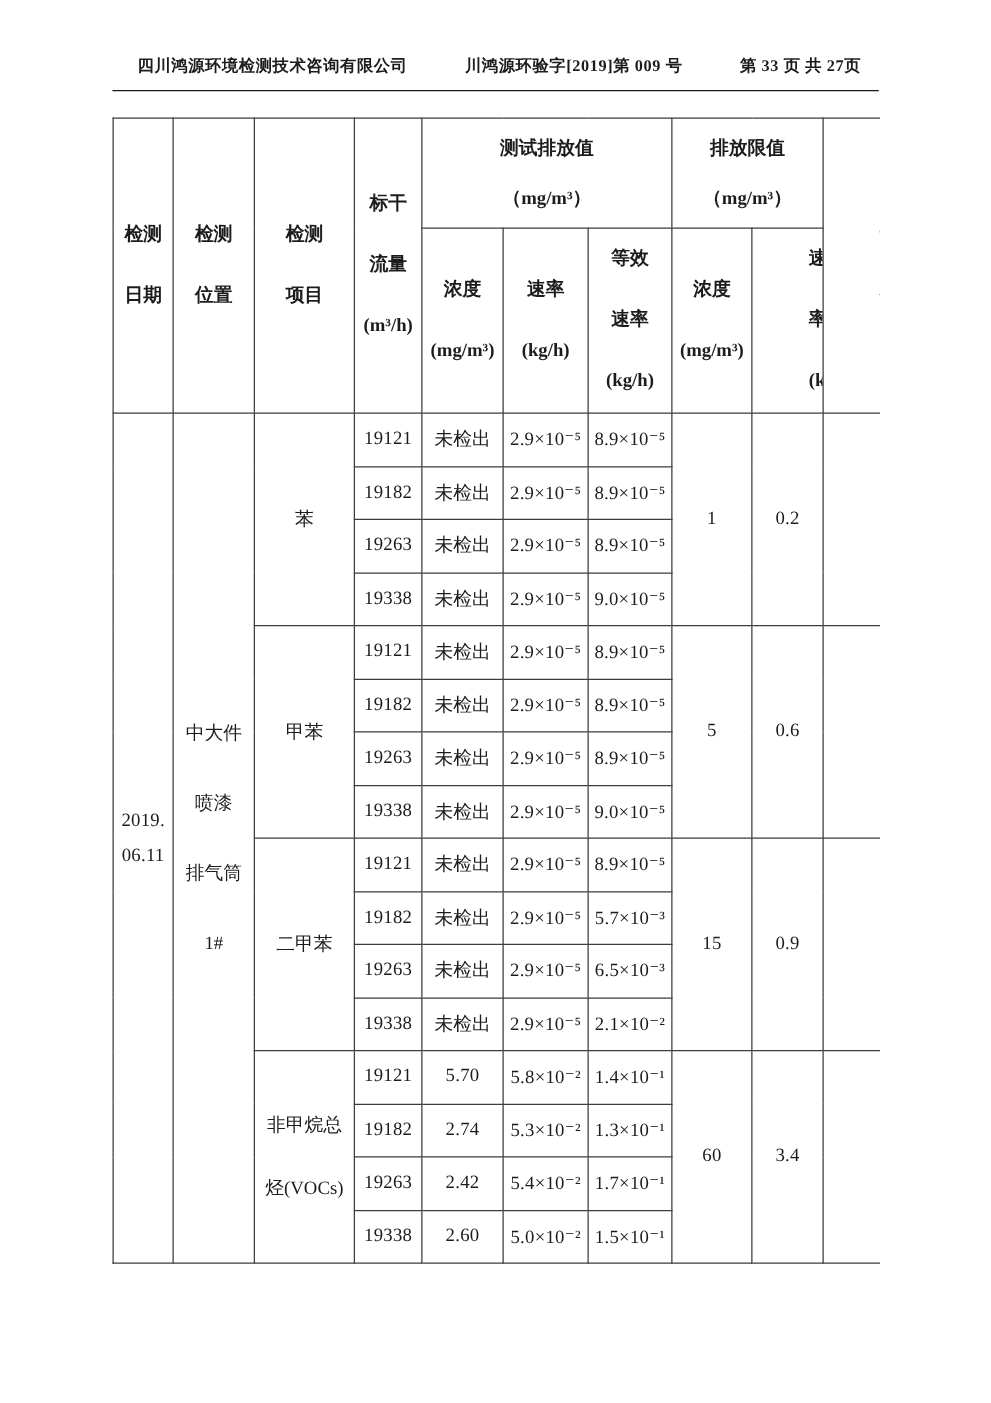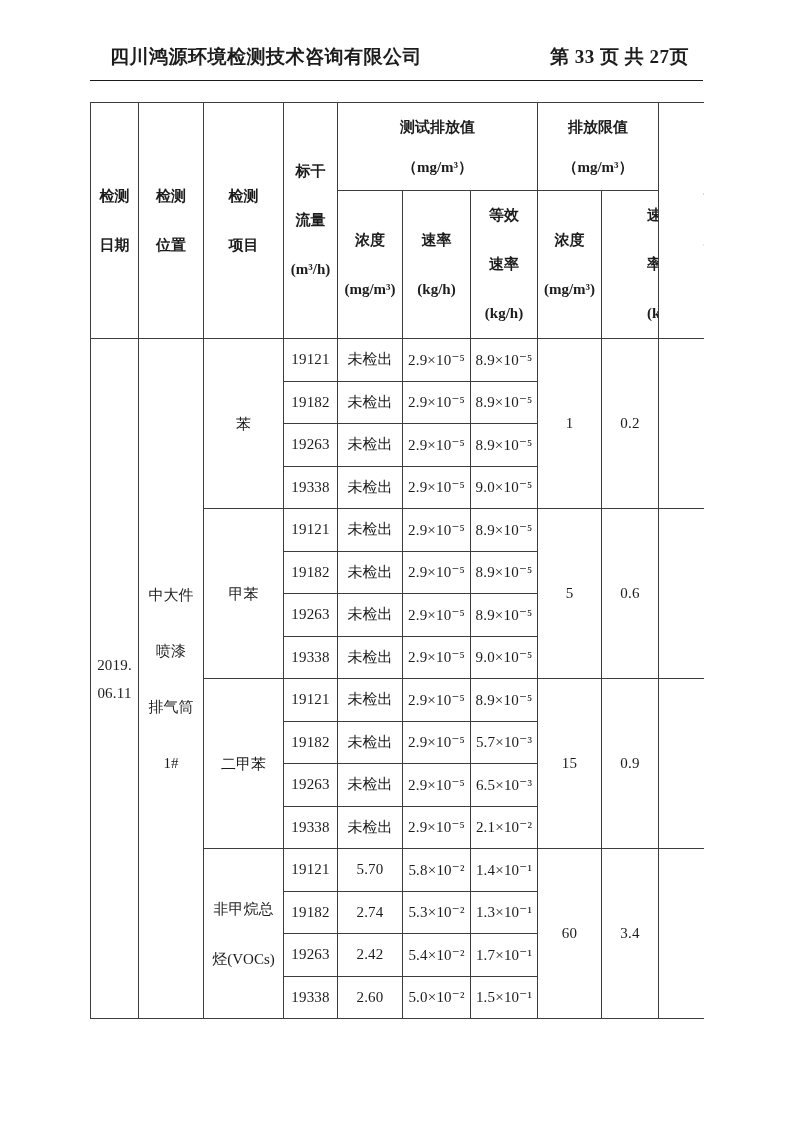--- a/index.html
+++ b/index.html
@@ -16,21 +16,21 @@
     position: absolute;
     left: 90px;
     top: 44px;
     width: 613px;
   }
   .doc-header {
     display: flex;
     justify-content: space-between;
     align-items: baseline;
     padding: 0 14px 0 20px;
-    font-size: 19px;
+    font-size: 13px;
     font-weight: bold;
     letter-spacing: 0.5px;
     white-space: nowrap;
   }
   .header-rule {
     margin-top: 10px;
     border-bottom: 1.5px solid #1a1a1a;
     height: 0;
   }
   table.report {
@@ -64,20 +64,21 @@
   td.num { letter-spacing: 0.2px; }
 </style>
 </head>
 <body>
 
 <div class="page">
   <div class="content">
 
     <div class="doc-header">
       <span>四川鸿源环境检测技术咨询有限公司</span>
+      <span>川鸿源环验字[2019]第 009 号</span>
       <span>第 33 页 共 27页</span>
     </div>
     <div class="header-rule"></div>
 
     <table class="report">
       <colgroup>
         <col style="width:48px">
           <col style="width:65px">
           <col style="width:80px">
         <col style="width:54px">

